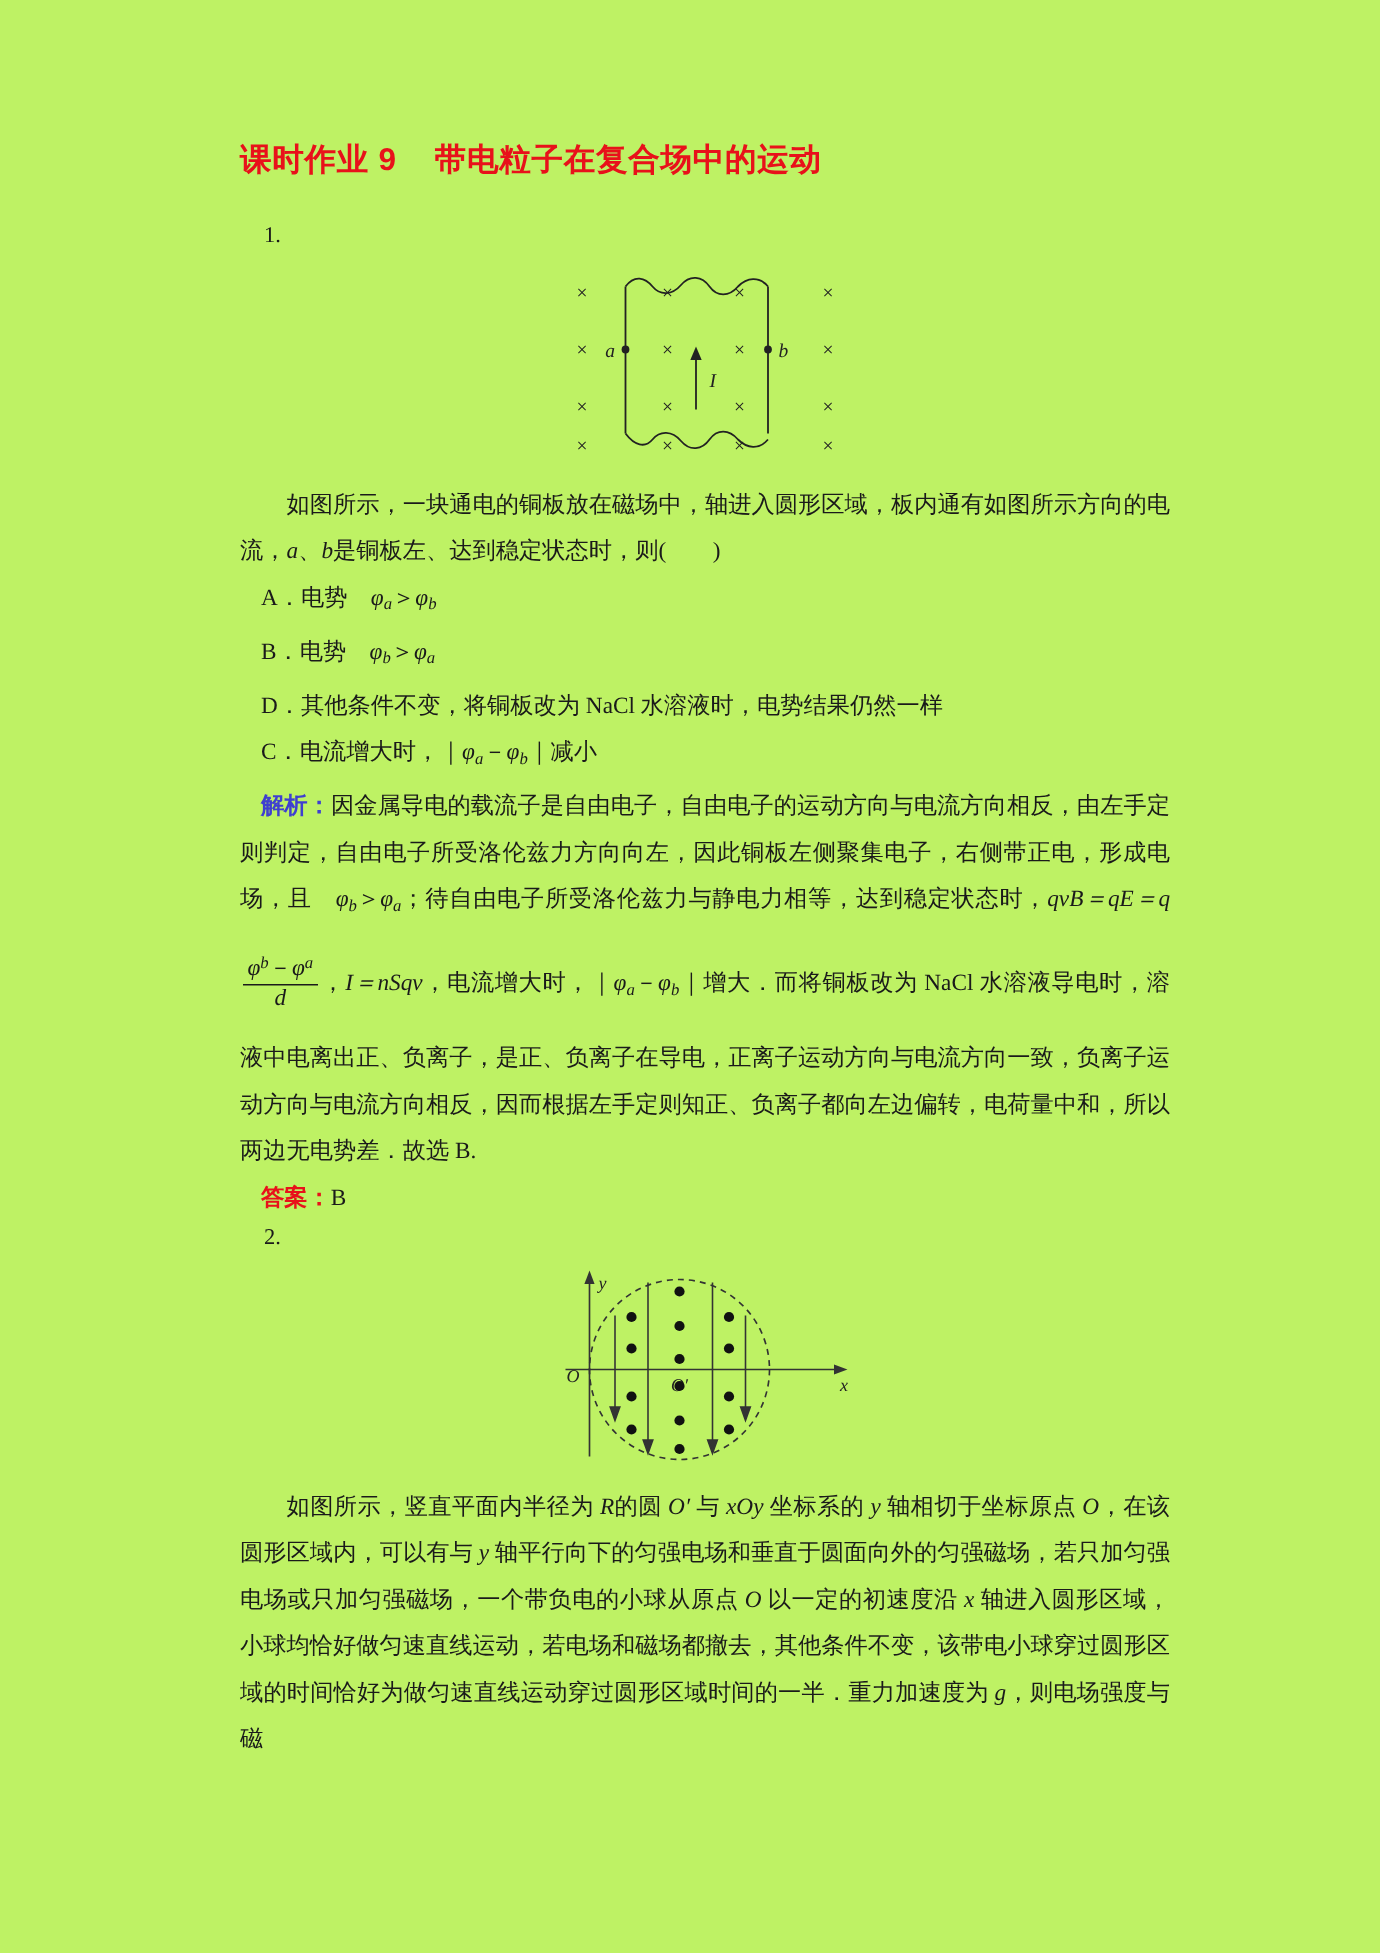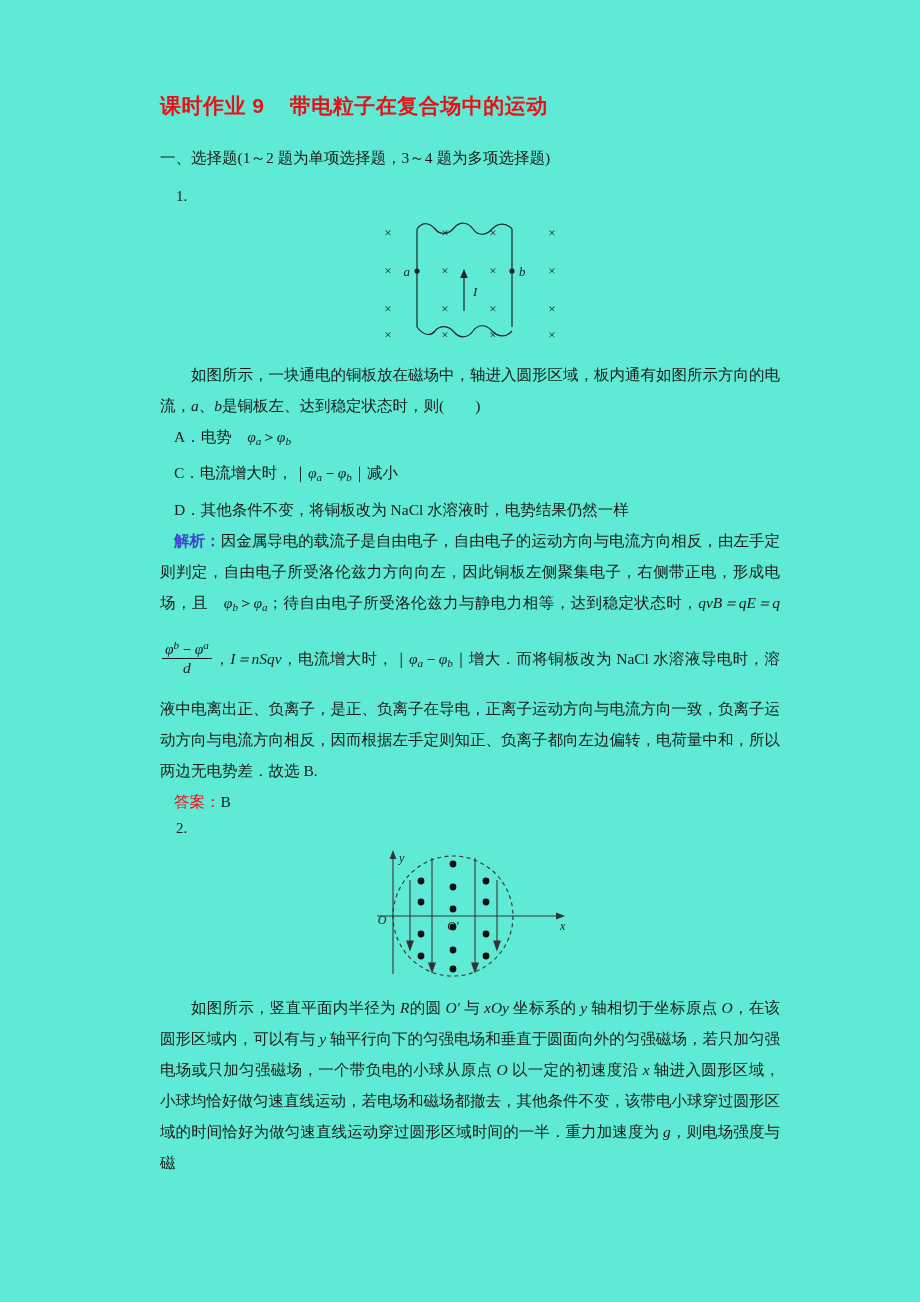--- a/index.html
+++ b/index.html
@@ -8,21 +8,21 @@
     background: #ffffff;
   }
   body {
     font-family: "Liberation Serif", "DejaVu Serif", serif;
     color: #1a1a1a;
   }
   .page {
     position: relative;
     width: 920px;
     height: 1302px;
-    background: #5eead4;
+    background: #bef264;
     overflow: hidden;
     box-sizing: border-box;
   }
   .content {
     position: absolute;
     left: 160px;
     top: 92px;
     width: 620px;
   }
   .doc-title {
@@ -72,21 +72,21 @@
   }
   .para .lead {
     padding-left: 14px;
   }
   .tag-analysis {
     color: #3f3fd0;
     font-weight: bold;
   }
   .tag-answer {
     color: #e8111a;
-    font-weight: normal;
+    font-weight: bold;
     margin-top: 27px;
   }
   .answer-line {
     font-size: 15.5px;
     line-height: 31px;
     margin: 0;
     padding-left: 14px;
   }
   i, .it { font-style: italic; }
   .sub {
@@ -126,21 +126,20 @@
   }
 </style>
 </head>
 <body>
 
 <div class="page">
   <div class="content">
 
     <h1 class="doc-title">课时作业 9    带电粒子在复合场中的运动</h1>
 
-    <p class="section-head">一、选择题(1～2 题为单项选择题，3～4 题为多项选择题)</p>
 
     <p class="qnum">1.</p>
 
     <div class="fig-wrap">
       <svg class="fig" width="220" height="132" viewBox="0 0 220 132">
         <g fill="#222" font-family="Liberation Serif, serif" font-size="13" text-anchor="middle">
 
           <text x="28" y="24">×</text>
             <text x="85" y="24">×</text>
             <text x="133" y="24">×</text>
@@ -173,24 +172,25 @@
         <path d="M104,56 L100.2,65 L107.8,65 Z" fill="#222"></path>
         <text x="113" y="83" font-family="Liberation Serif, serif" font-size="13" font-style="italic" fill="#222" text-anchor="start">I</text>
       </svg>
     </div>
 
     <p class="body-line indent">如图所示，一块通电的铜板放在磁场中，轴进入圆形区域，板内通有如图所示方向的电</p>
     <p class="body-line"><span>流，</span><i>a</i><span>、</span><i>b</i><span>是铜板左、达到稳定状态时，则(　　)</span></p>
 
     <p class="choice"><span>A．</span><span>电势　</span><i>φ</i><span class="sub">a</span><span>＞</span><i>φ</i><span class="sub">b</span><span></span></p>
 
+    <p class="choice"><span>B．</span><span>电势　</span><i>φ</i><span class="sub">b</span><span>＞</span><i>φ</i><span class="sub">a</span><span></span></p>
+
+    <p class="choice"><span>D．</span><span>其他条件不变，将铜板改为 NaCl 水溶液时，电势结果仍然一样</span></p>
 
     <p class="choice"><span>C．</span><span>电流增大时，｜</span><i>φ</i><span class="sub">a</span><span>－</span><i>φ</i><span class="sub">b</span><span>｜减小</span></p>
-
-    <p class="choice"><span>D．</span><span>其他条件不变，将铜板改为 NaCl 水溶液时，电势结果仍然一样</span></p>
 
     <p class="para"><span class="tag-analysis lead">解析：</span><span>因金属导电的载流子是自由电子，自由电子的运动方向与电流方向相反，由左手定则判定，自由电子所受洛伦兹力方向向左，因此铜板左侧聚集电子，右侧带正电，形成电场，且　</span><i>φ</i><span class="sub">b</span><span>＞</span><i>φ</i><span class="sub">a</span><span>；待自由电子所受洛伦兹力与静电力相等，达到稳定状态时，</span><i>qvB＝qE＝q</i><span class="frac"><span class="num"><i>φ</i><span class="sup">b</span><span>－</span><i>φ</i><span class="sup">a</span></span><span class="den it">d</span></span><span>，</span><i>I＝nSqv</i><span>，电流增大时，｜</span><i>φ</i><span class="sub">a</span><span>－</span><i>φ</i><span class="sub">b</span><span>｜增大．而将铜板改为 NaCl 水溶液导电时，溶液中电离出正、负离子，是正、负离子在导电，正离子运动方向与电流方向一致，负离子运动方向与电流方向相反，因而根据左手定则知正、负离子都向左边偏转，电荷量中和，所以两边无电势差．故选 B.</span></p>
 
     <p class="answer-line"><span class="tag-answer">答案：</span><span>B</span></p>
 
     <p class="qnum">2.</p>
 
     <div class="fig-wrap">
       <svg class="fig" width="230" height="132" viewBox="0 0 230 132">
 

